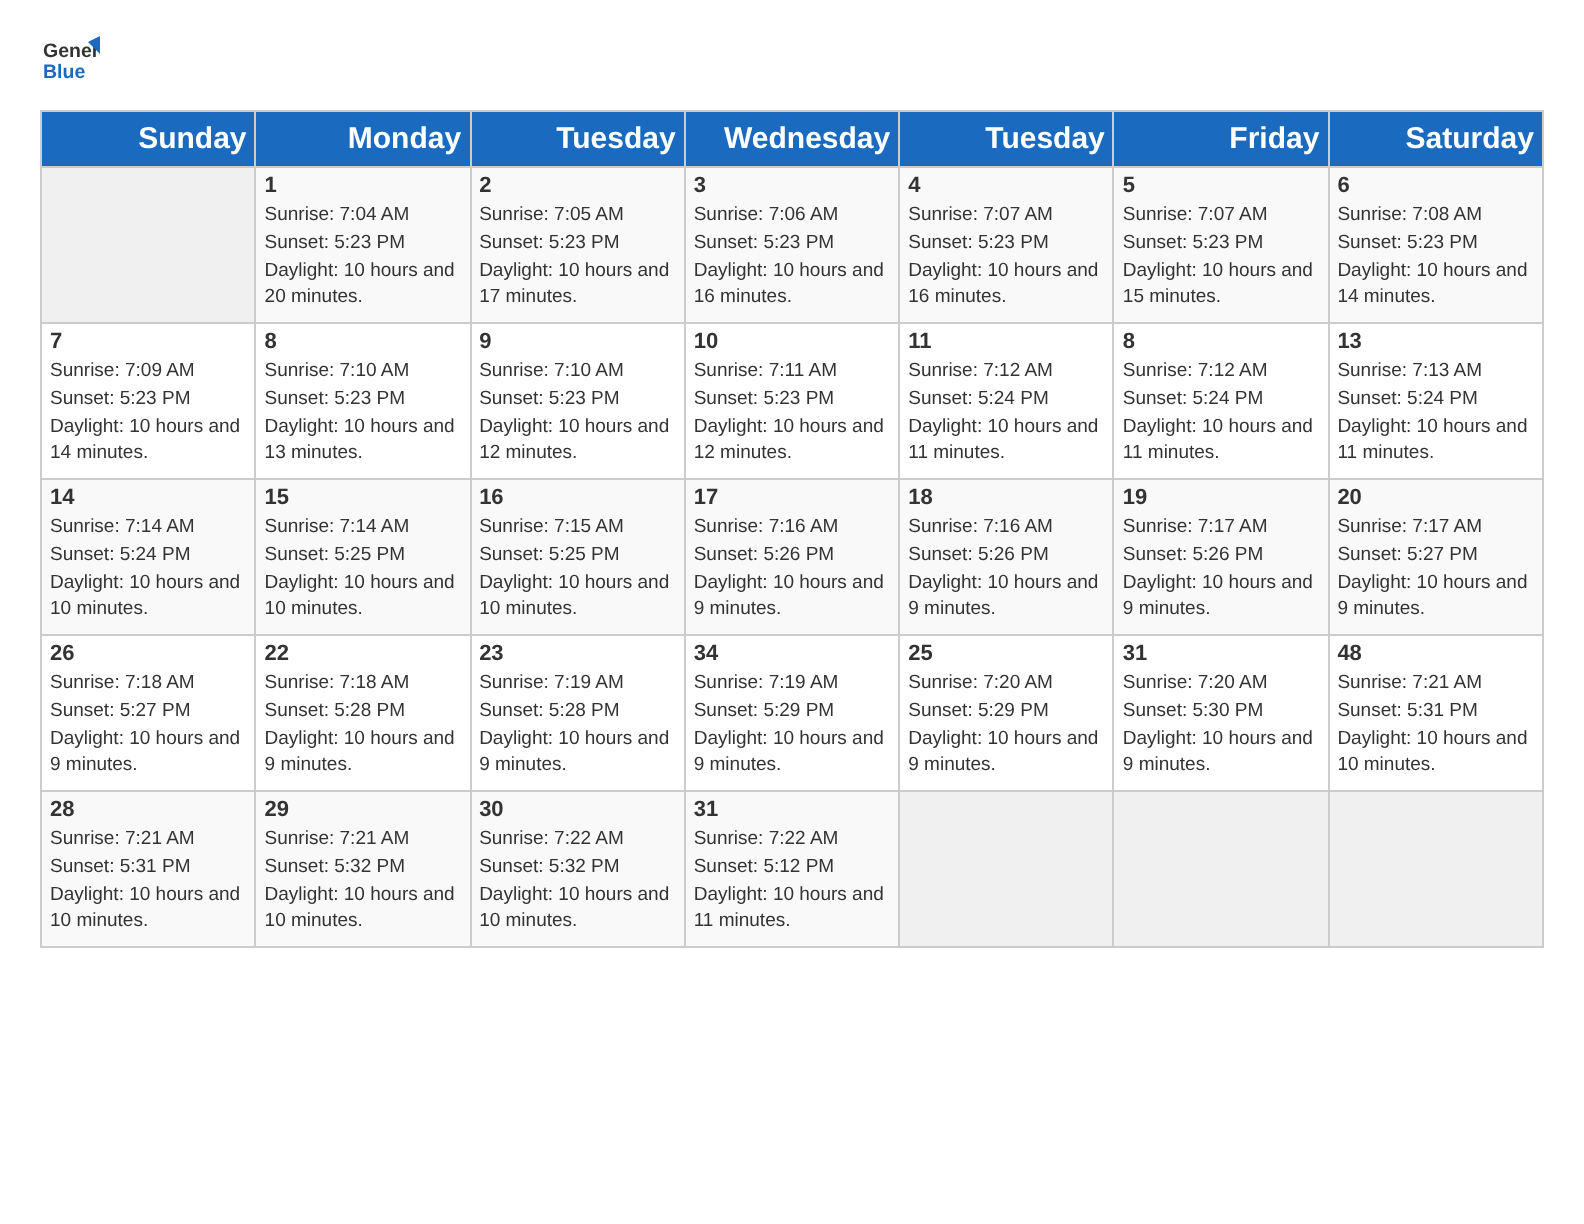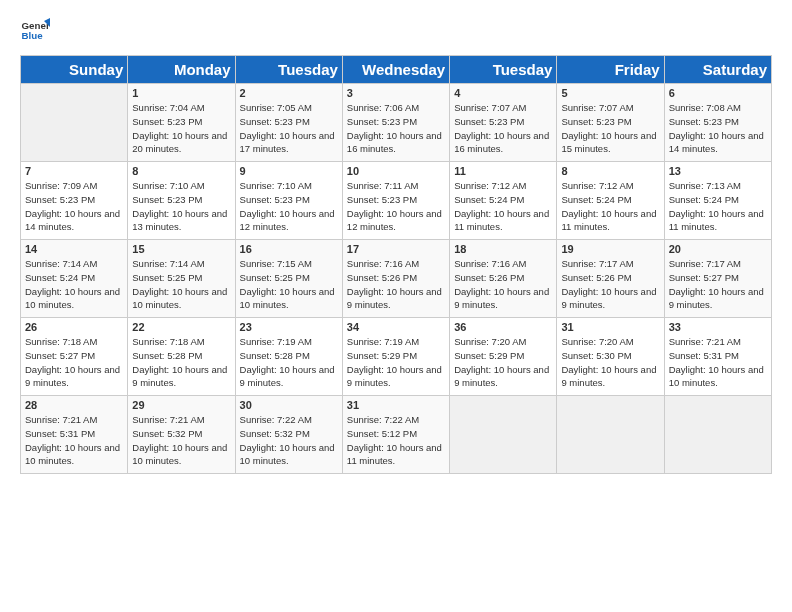--- a/index.html
+++ b/index.html
@@ -311,37 +311,37 @@
           </td>
           <td>
             <span class="day-num">34</span>
 <div class="day-info">
   <span>Sunrise: 7:19 AM</span><br>
   <span>Sunset: 5:29 PM</span><br>
   <span>Daylight: 10 hours and 9 minutes.</span>
 </div>
           </td>
           <td>
-            <span class="day-num">36</span>
+            <span class="day-num">25</span>
 <div class="day-info">
   <span>Sunrise: 7:20 AM</span><br>
   <span>Sunset: 5:29 PM</span><br>
   <span>Daylight: 10 hours and 9 minutes.</span>
 </div>
           </td>
           <td>
             <span class="day-num">31</span>
 <div class="day-info">
   <span>Sunrise: 7:20 AM</span><br>
   <span>Sunset: 5:30 PM</span><br>
   <span>Daylight: 10 hours and 9 minutes.</span>
 </div>
           </td>
           <td>
-            <span class="day-num">33</span>
+            <span class="day-num">48</span>
 <div class="day-info">
   <span>Sunrise: 7:21 AM</span><br>
   <span>Sunset: 5:31 PM</span><br>
   <span>Daylight: 10 hours and 10 minutes.</span>
 </div>
           </td>
         </tr>
         <tr>
           <td>
             <span class="day-num">28</span>

